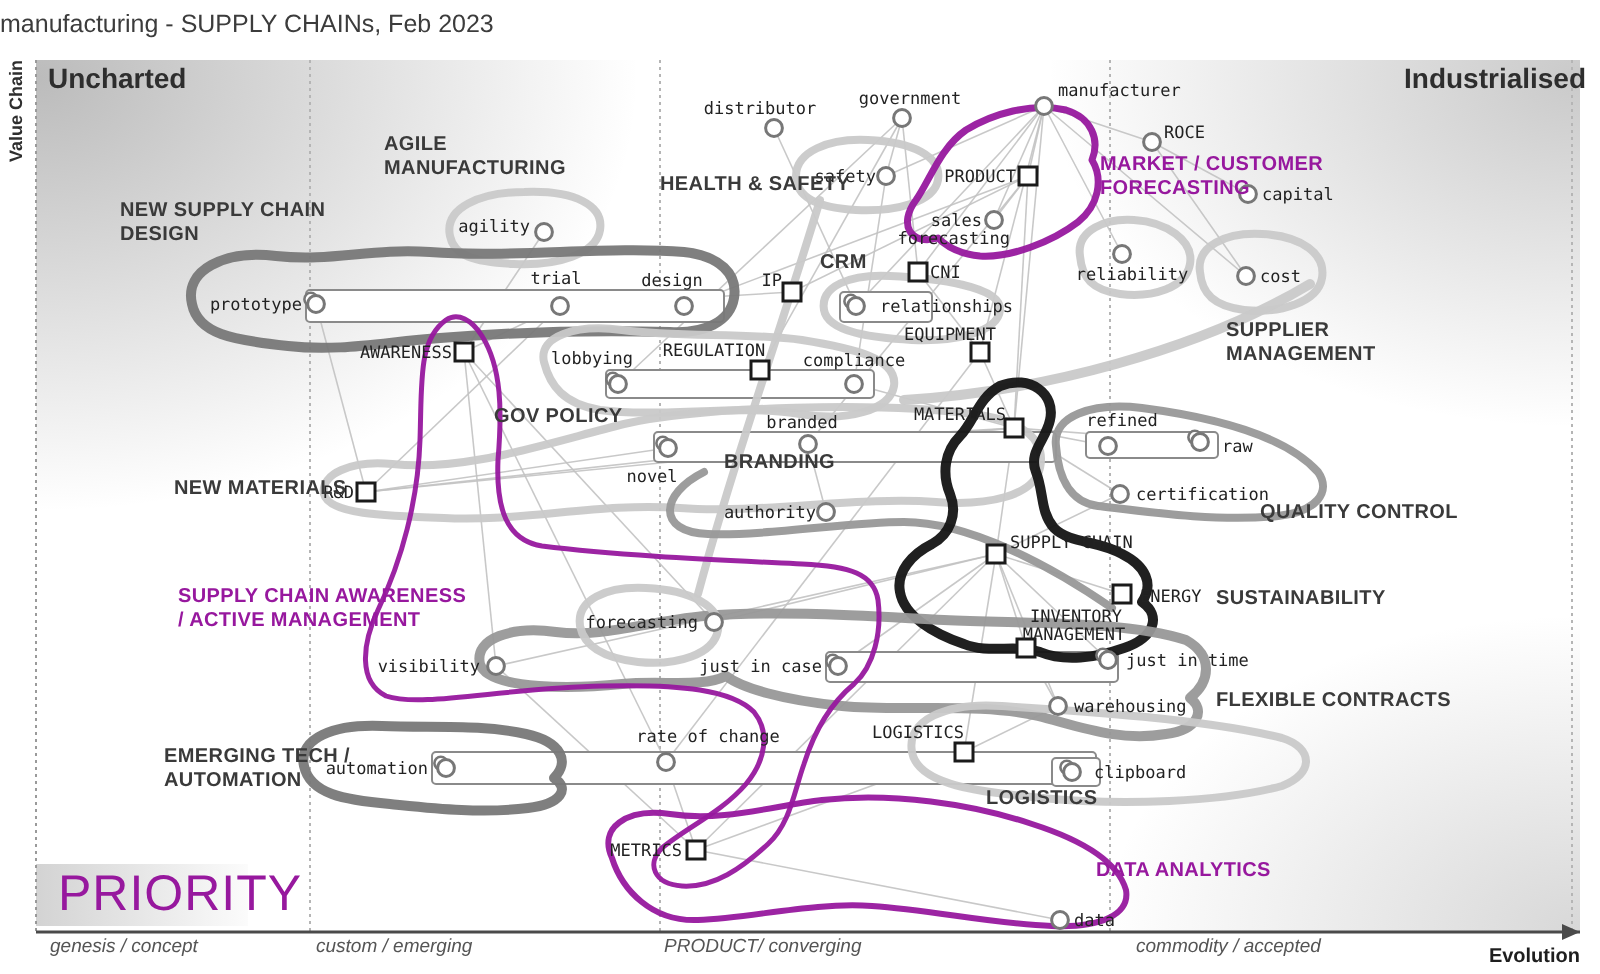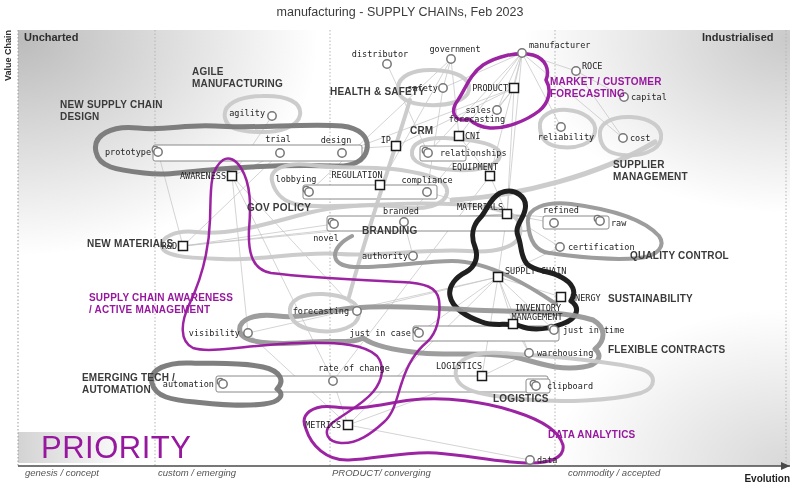--- a/index.html
+++ b/index.html
@@ -1,33 +1,33 @@
 <!DOCTYPE html>
 <html><head>
 <meta charset="utf-8">
 <style>
   html,body{margin:0;padding:0;background:#fff;font-family:"Liberation Sans",sans-serif;}
   #stage{position:relative;width:800px;height:487px;background:#fff;overflow:hidden;}
-  #title{position:absolute;top:5px;left:0;right:0;text-align:center;font-size:12.5px;color:#3c3c3c;}
+  #title{position:absolute;top:5px;left:0;right:0;text-align:left;font-size:12.5px;color:#3c3c3c;}
   #map-shading{position:absolute;left:18px;top:30px;width:772px;height:436px;pointer-events:none;
     background:
       radial-gradient(430px 310px at 0% 2%, rgba(105,105,105,.45), rgba(105,105,105,0) 70%),
       radial-gradient(380px 250px at 100% 2%, rgba(115,115,115,.38), rgba(115,115,115,0) 70%),
       radial-gradient(330px 220px at 100% 100%, rgba(125,125,125,.30), rgba(125,125,125,0) 72%);}
   #diagram{position:absolute;left:0;top:0;}
-  .corner{position:absolute;font-size:11px;font-weight:bold;color:#2e2e2e;}
+  .corner{position:absolute;font-size:14px;font-weight:bold;color:#2e2e2e;}
   #uncharted{left:24px;top:31px;}
   #industrialised{top:31px;left:702px;width:84px;text-align:left;}
   #value-chain{position:absolute;left:3px;top:30px;font-size:9px;font-weight:bold;color:#2e2e2e;
     transform:rotate(-90deg) translateX(-100%);transform-origin:top left;white-space:nowrap;}
   #evolution{position:absolute;top:473px;left:700px;width:90px;text-align:right;font-size:10px;font-weight:bold;color:#1e1e1e;}
   #priority-box{position:absolute;left:18px;top:432px;width:106px;height:31px;
     background:linear-gradient(90deg,rgba(150,150,150,.42),rgba(225,225,225,.12));
     display:flex;align-items:center;}
-  #priority-box span{font-size:31px;color:#97189E;padding-left:23px;letter-spacing:.5px;}
+  #priority-box span{font-size:25px;color:#97189E;padding-left:11px;letter-spacing:.5px;}
 </style>
 </head>
 <body>
 
 <div id="stage">
   <div id="map-shading"></div>
   <svg id="diagram" width="800" height="487">
       <line x1="18" y1="30" x2="18" y2="466" stroke="#9a9a9a" stroke-width="1" stroke-dasharray="1.5,2"></line>
       <line x1="155" y1="30" x2="155" y2="466" stroke="#b5b5b5" stroke-width="1" stroke-dasharray="1.5,2"></line>
       <line x1="330" y1="30" x2="330" y2="466" stroke="#b5b5b5" stroke-width="1" stroke-dasharray="1.5,2"></line>

